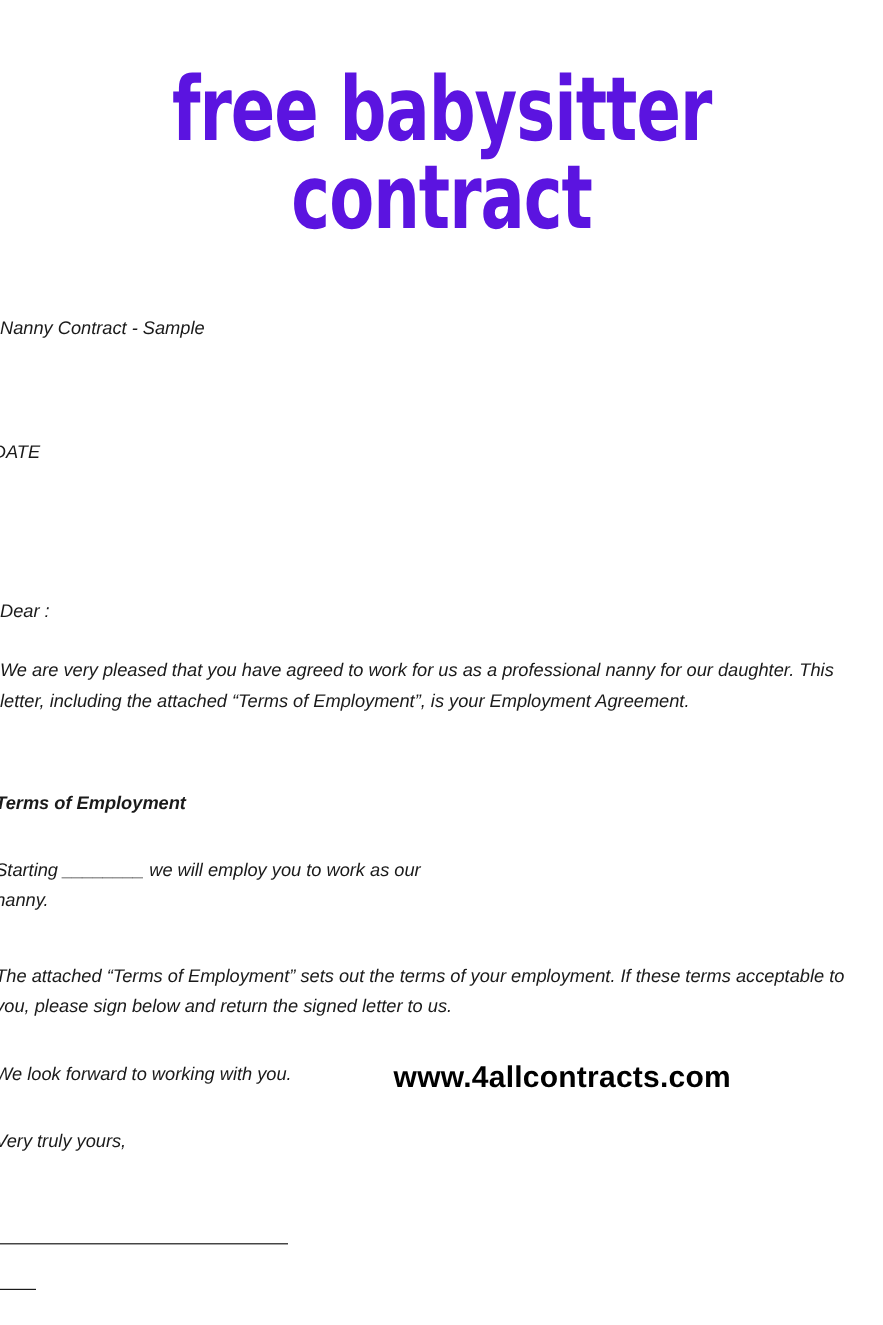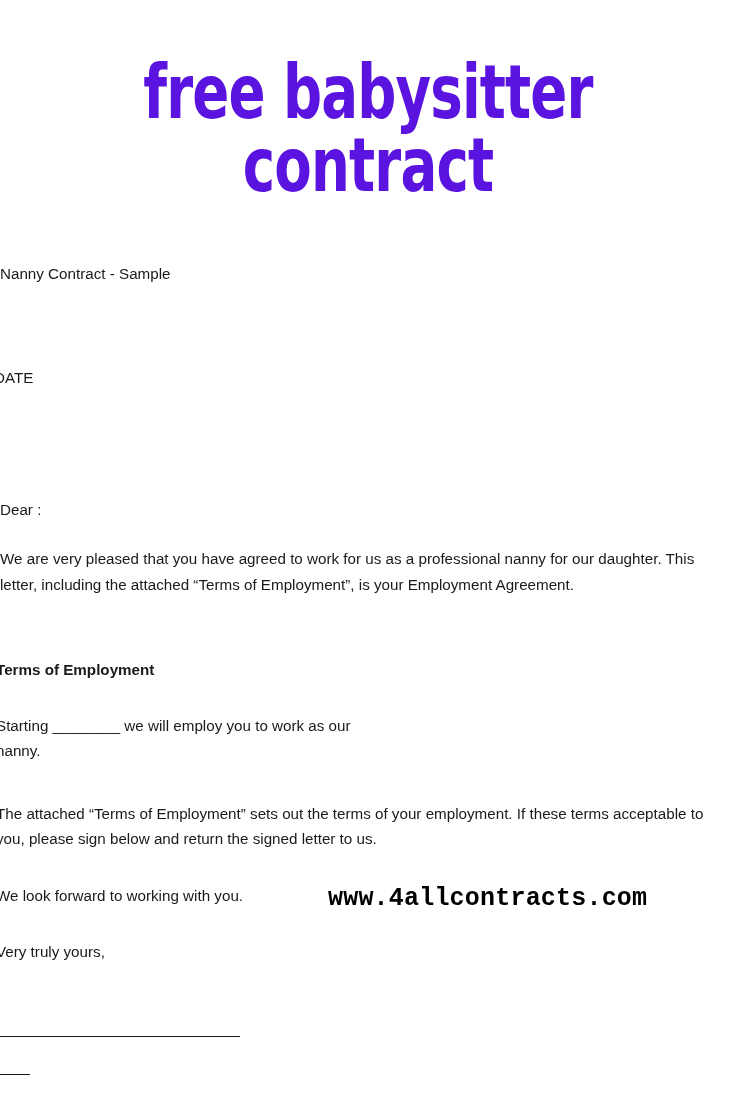--- a/index.html
+++ b/index.html
@@ -41,20 +41,21 @@
   .doc-sheet {
     position: absolute;
     top: 246px;
     left: 0;
     width: 736px;
     height: 858px;
     background: #ffffff;
     color: #1a1a1a;
     font-size: 15.2px;
     line-height: 1.55;
+    font-style: italic;
   }
   .doc-inner {
     position: absolute;
     left: -6px;
     top: 0;
     width: 730px;
   }
 
   .doc-subject {
     position: absolute;
@@ -154,21 +155,21 @@
     width: 34px;
     border-bottom: 1.6px solid #1a1a1a;
     height: 0;
   }
 
   
   .site-url {
     position: absolute;
     top: 884px;
     left: 328px;
-    font-family: Liberation Mono, monospace;
+    font-family: Liberation Sans, sans-serif;
     font-weight: 700;
     font-size: 25px;
     color: #000000;
     letter-spacing: 0.2px;
     white-space: nowrap;
   }
 </style>
 </head>
 <body>
 

